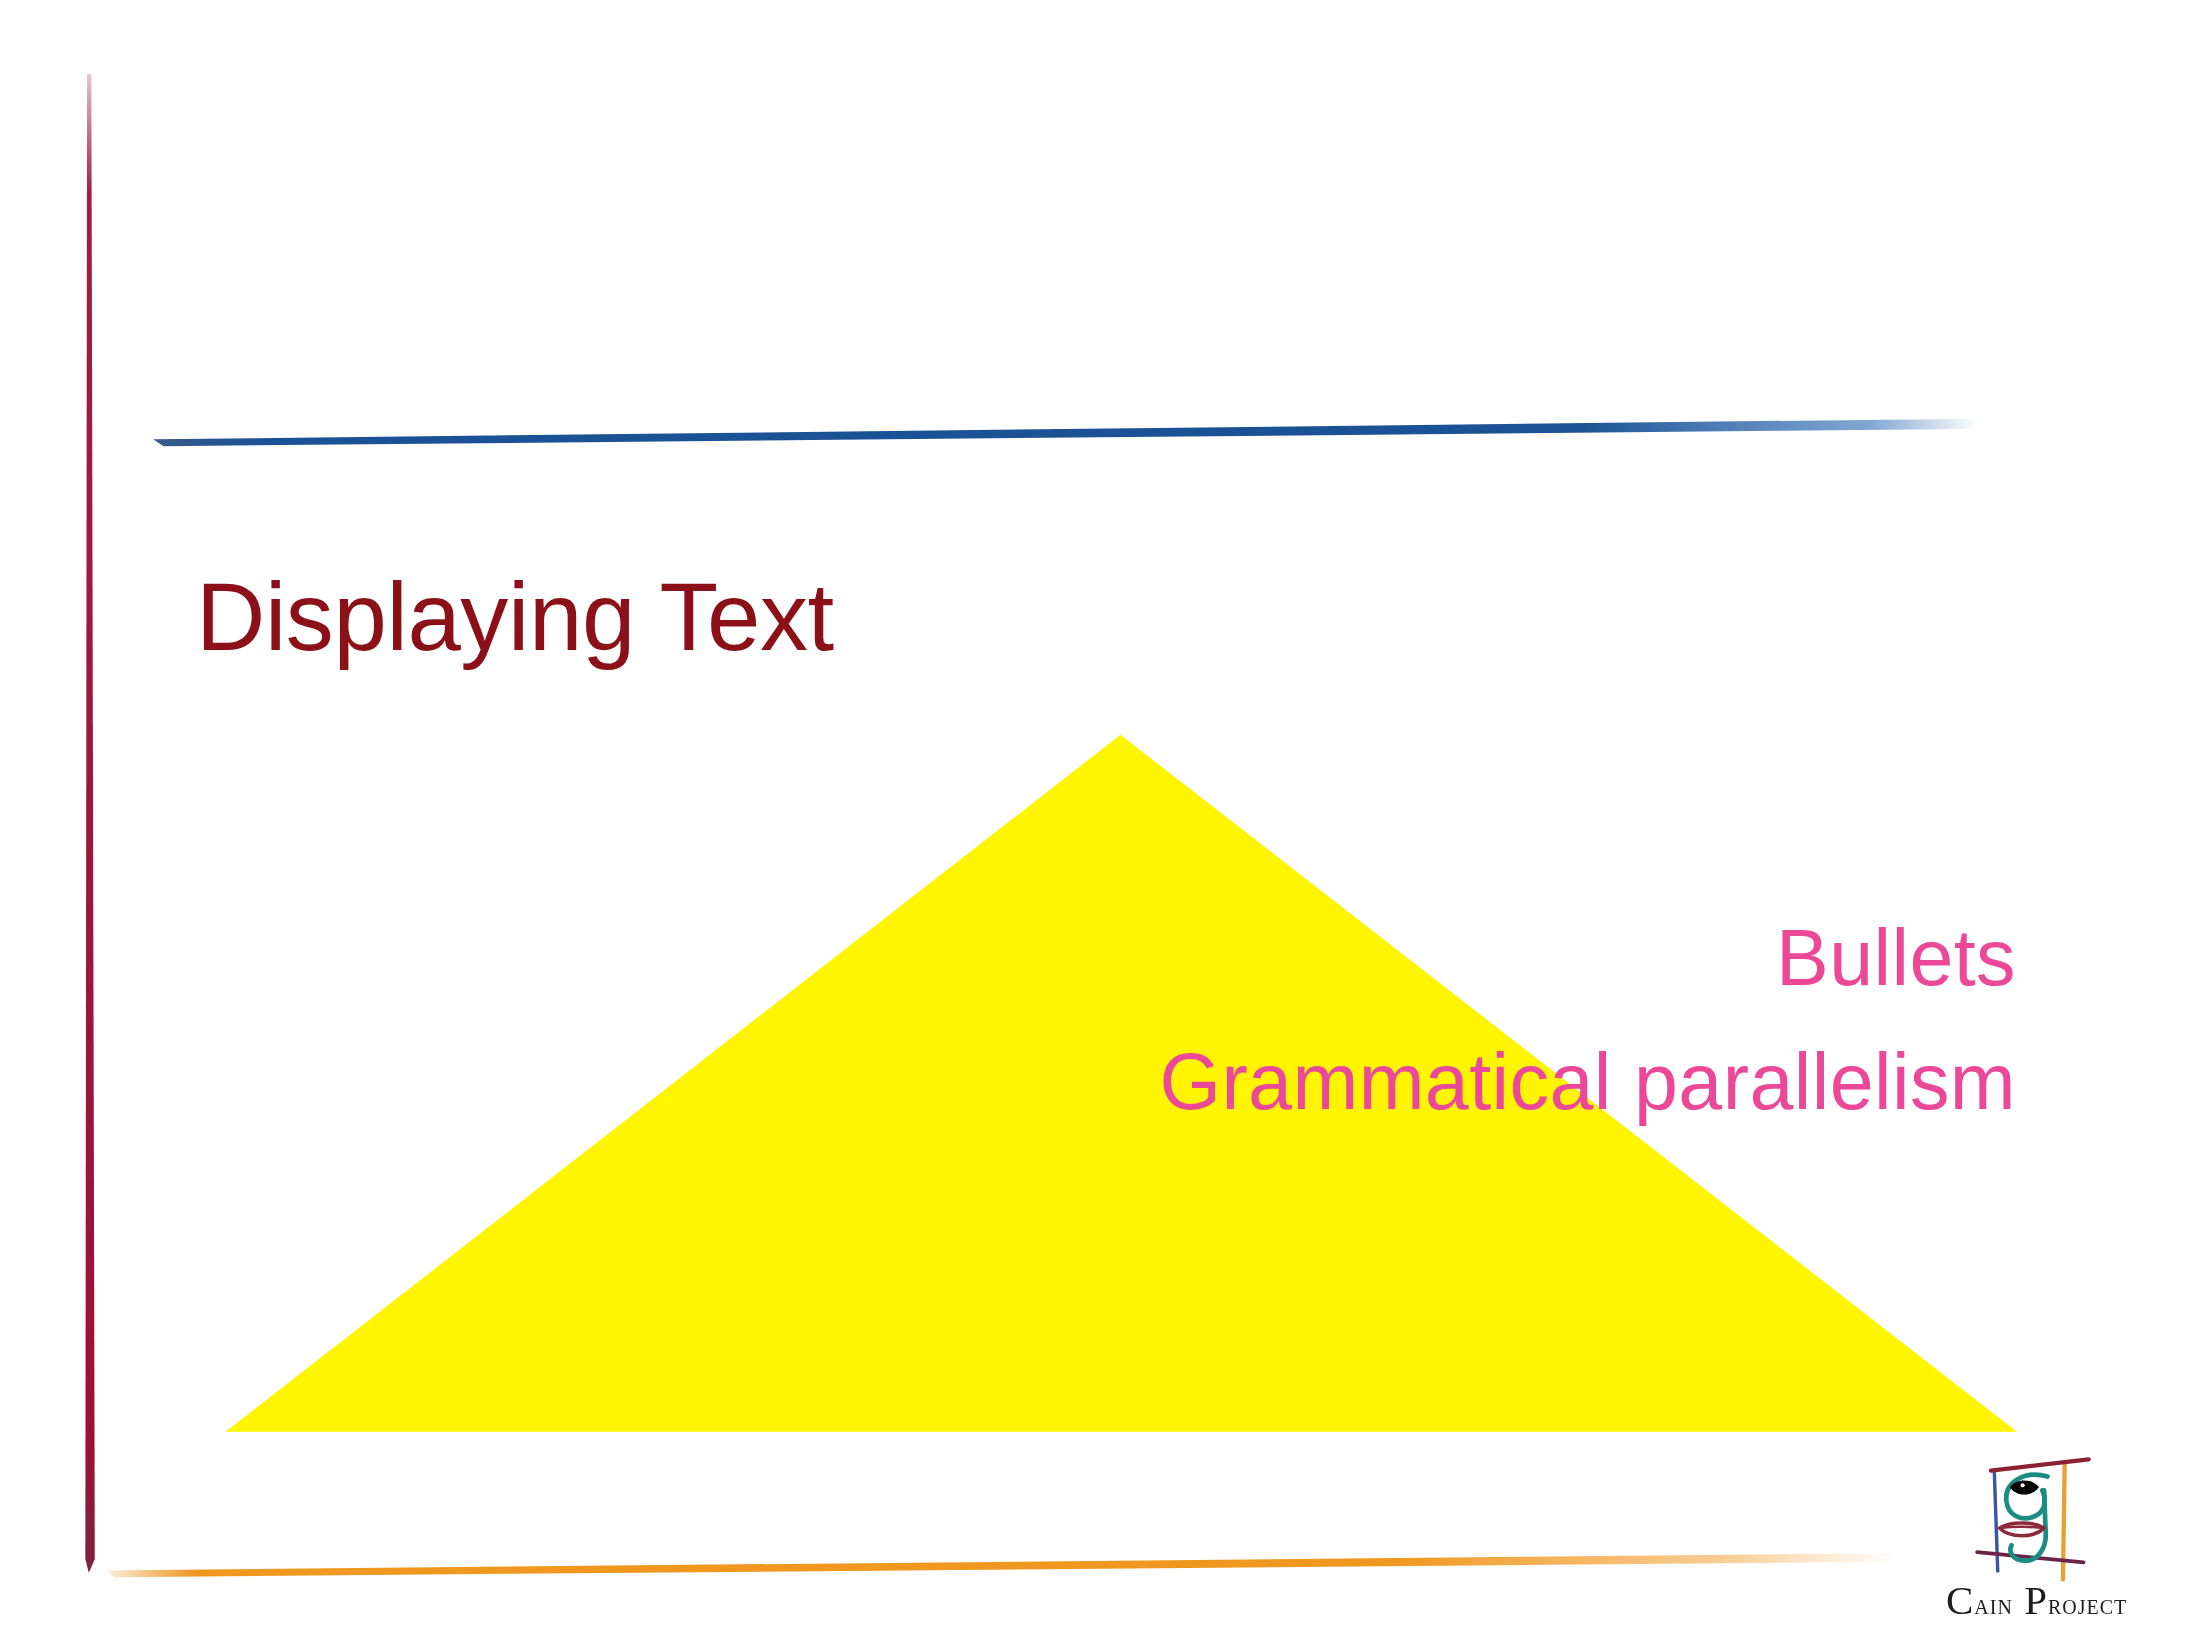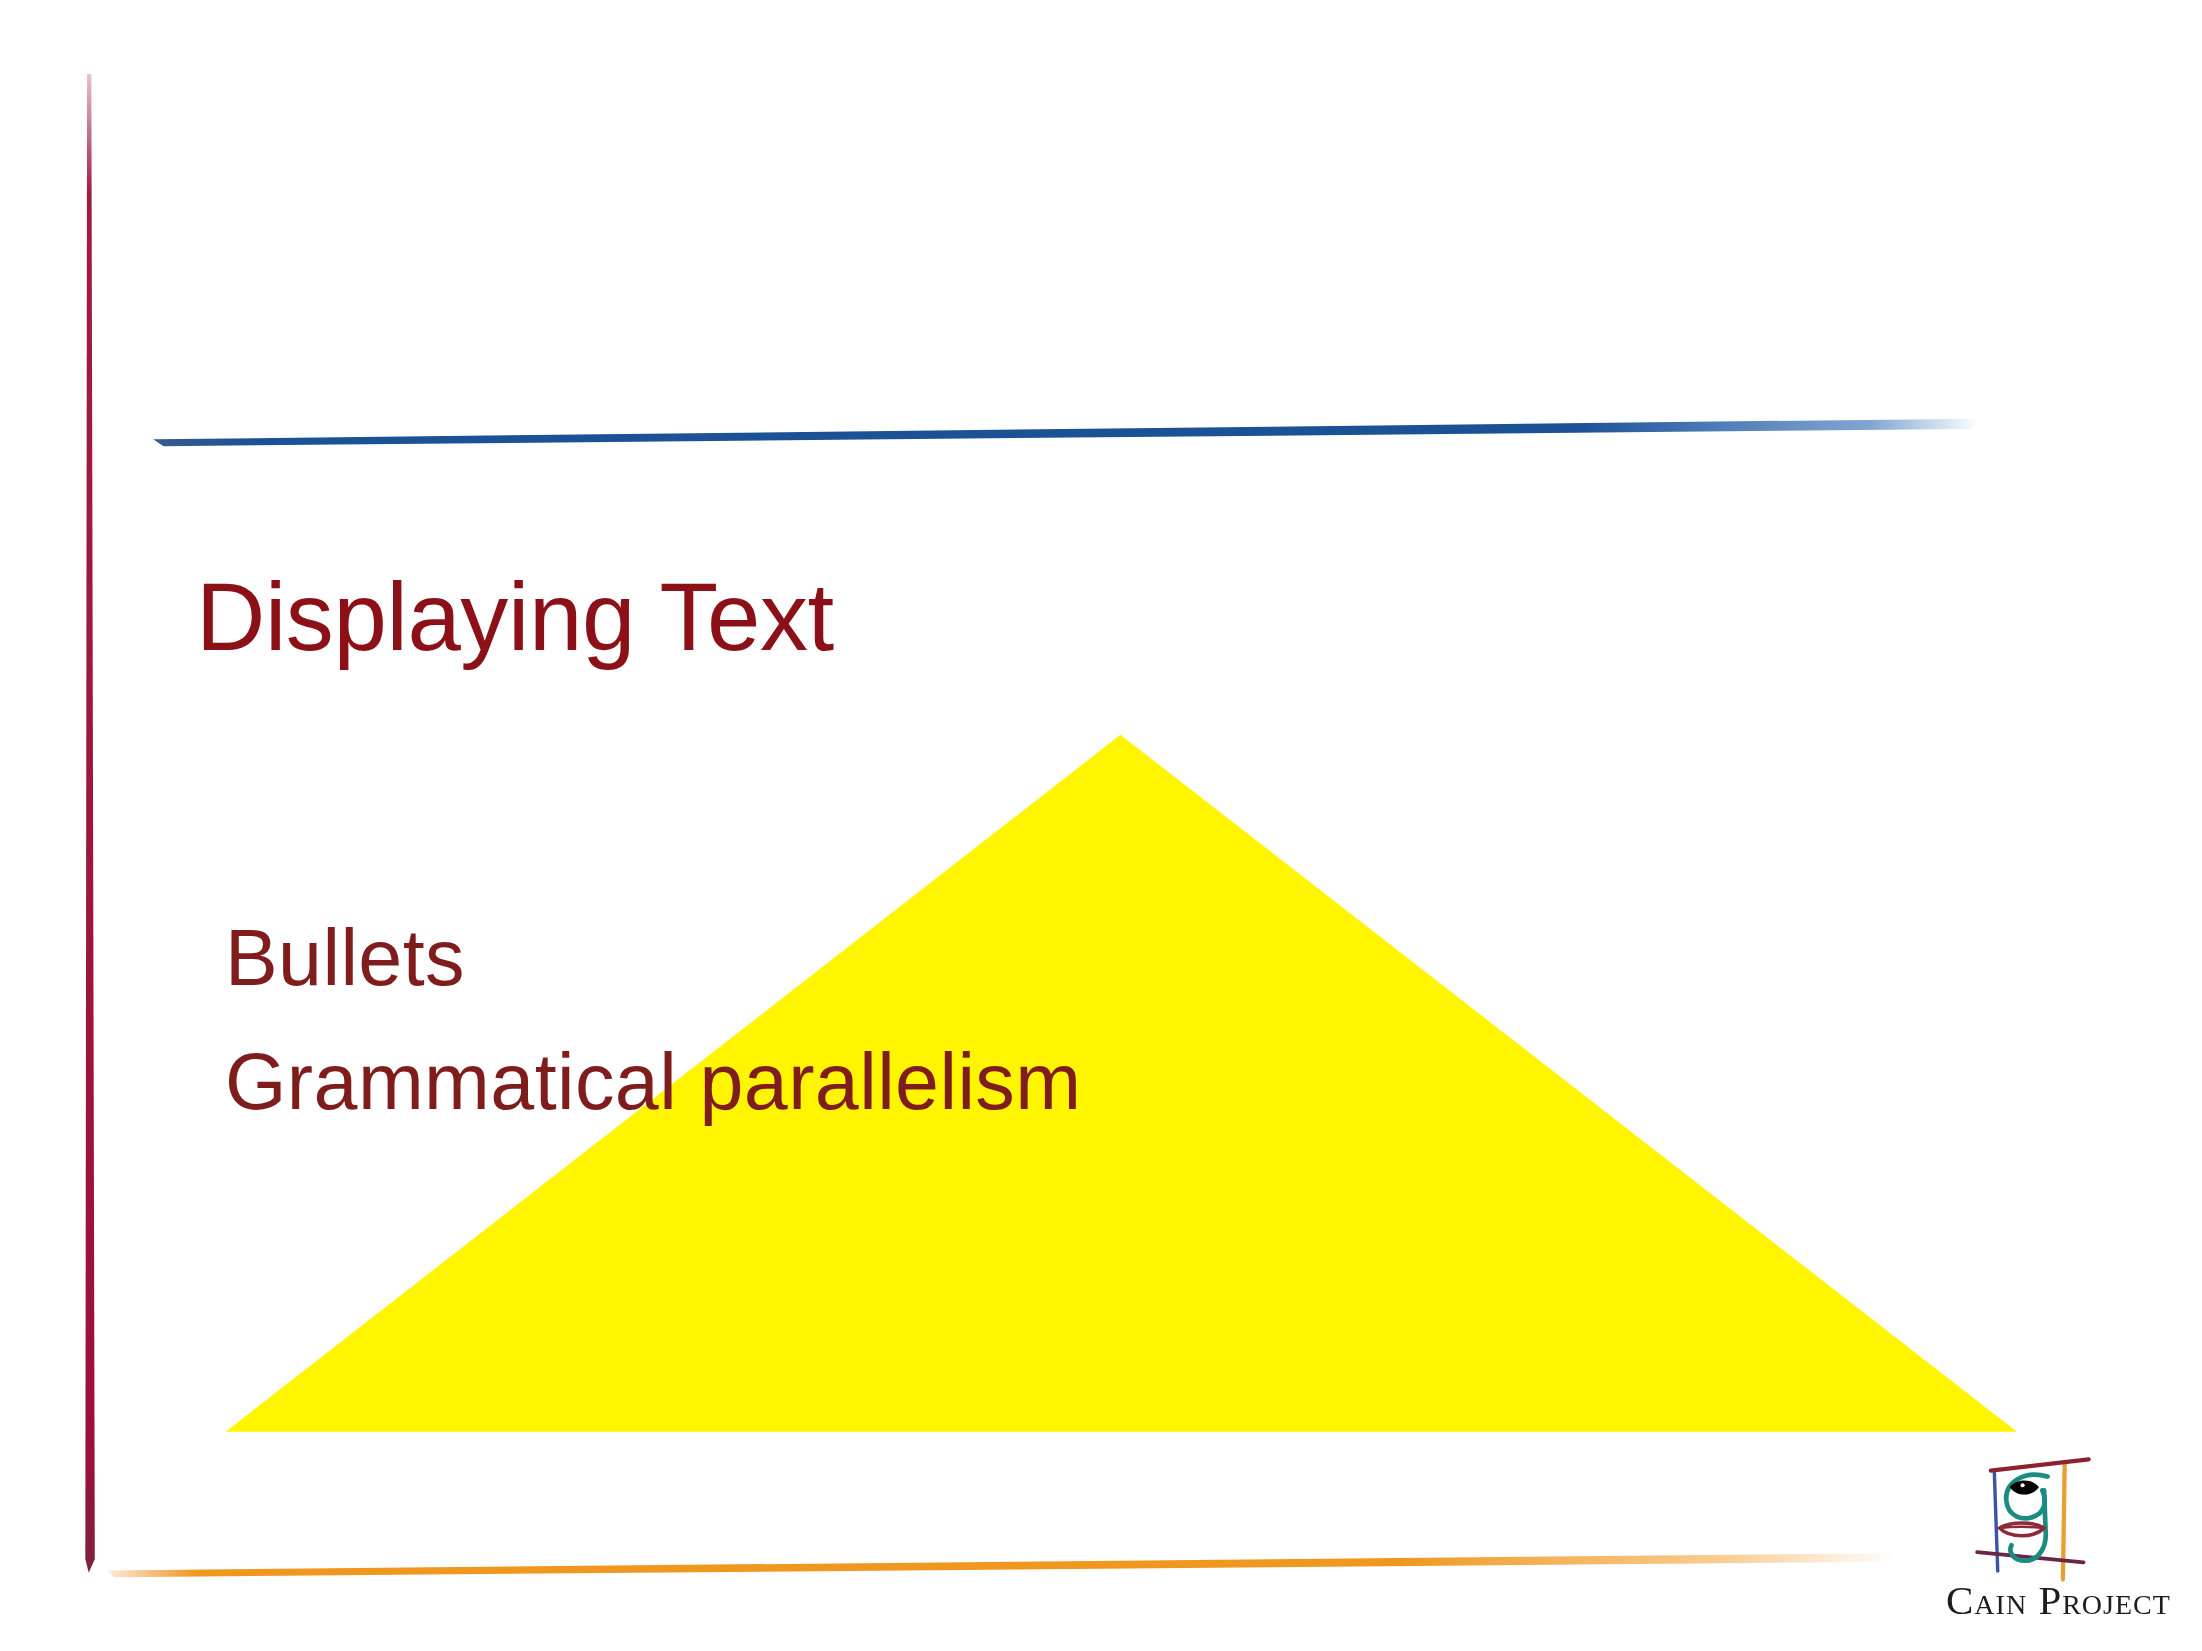--- a/index.html
+++ b/index.html
@@ -67,22 +67,22 @@
     width: 2203px;
     height: 1652px;
   }
 
   
   #triangle-text-block {
     position: absolute;
     left: 225px;
     top: 912px;
     width: 1791px;
-    text-align: left;
-    color: #7f1d1d;
+    text-align: right;
+    color: #ec4899;
     font-family: "Liberation Sans", sans-serif;
     font-size: 79px;
     line-height: 1.17;
     white-space: nowrap;
   }
   #triangle-text-block .tri-line {
     display: block;
   }
   .tri-line-1 { letter-spacing: 0.4px; }
   .tri-line-2 { letter-spacing: 0.4px; }
@@ -108,21 +108,21 @@
     left: 0px;
     top: 120px;
     width: 258px;
     font-family: "Liberation Serif", serif;
     font-size: 41px;
     letter-spacing: 1px;
     color: #1d1d1d;
     white-space: nowrap;
   }
   #brand-logo-wordmark .sc-big { font-size: 41px; }
-  #brand-logo-wordmark .sc-small { font-size: 28px; }
+  #brand-logo-wordmark .sc-small { font-size: 20px; }
 </style>
 </head>
 <body>
 
 <div id="slide">
 
   <svg id="left-accent-rule" class="rule-svg" viewBox="0 0 260 1920" aria-hidden="true">
     <defs>
       <linearGradient id="gradLeft" x1="0" y1="0" x2="0" y2="1">
         <stop offset="0%" stop-color="#9B1038" stop-opacity="0.25"></stop>

